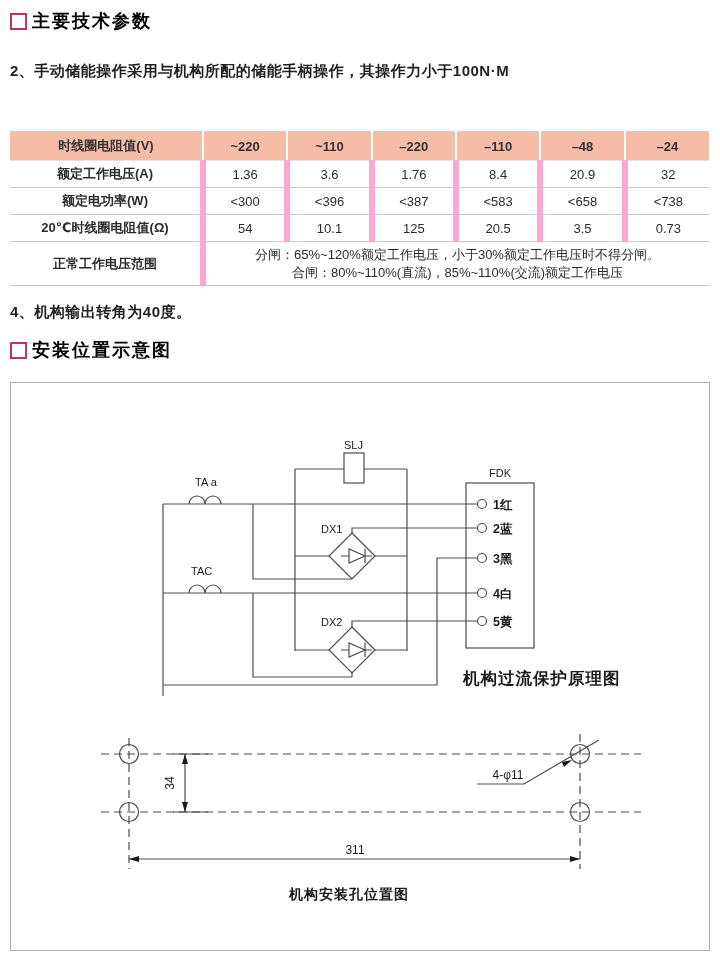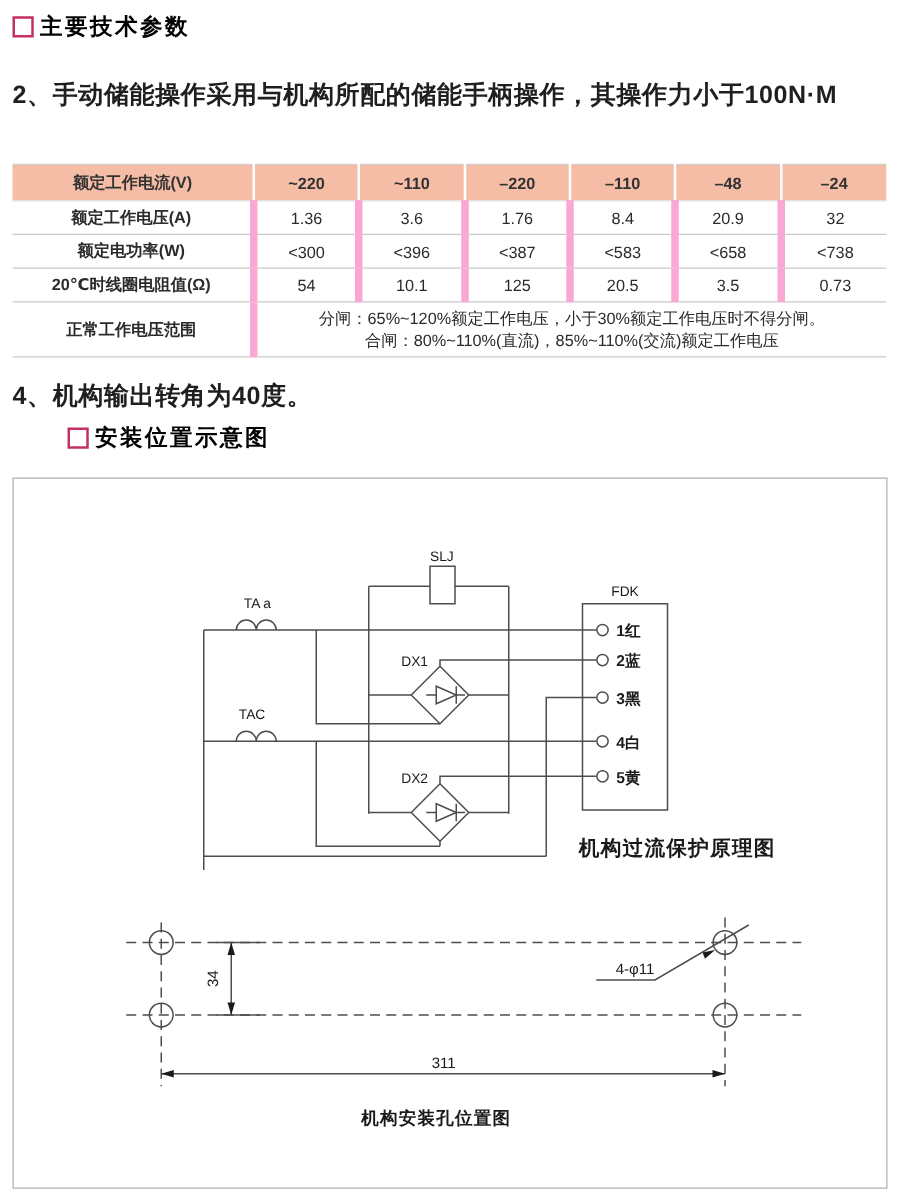--- a/index.html
+++ b/index.html
@@ -2,21 +2,21 @@
 <html><head>
 <meta charset="utf-8">
 <style>
   html,body{margin:0;padding:0;background:#fff;}
   .page{position:relative;width:720px;height:955px;background:#fff;overflow:hidden;
         font-family:"Liberation Sans","DejaVu Sans",sans-serif;color:#2b2b2b;}
   .heading{position:absolute;left:10px;display:flex;align-items:center;
            color:#000000;font-size:18px;font-weight:bold;letter-spacing:2px;}
   .heading .sq{display:inline-block;width:13px;height:13px;border:2px solid #c3315c;
                margin-right:5px;flex:0 0 auto;}
-  .bodyline{position:absolute;left:10px;font-size:20px;font-weight:600;color:#1f1f1f;
+  .bodyline{position:absolute;left:10px;font-size:15px;font-weight:600;color:#1f1f1f;
             margin:0;letter-spacing:0.5px;}
   
   table.params{position:absolute;left:10px;top:131px;width:699px;border-collapse:collapse;
                table-layout:fixed;font-size:13px;}
   table.params td{padding:0;text-align:center;vertical-align:middle;
                   border-bottom:1px solid #c9c9c9;}
   table.params col.c0{width:193px;}
   tr.hdr{height:29px;}
   tr.r{height:27px;}
   tr.range{height:44px;}
@@ -49,21 +49,21 @@
         <col class="c0">
         <col>
         <col>
         <col>
         <col>
         <col>
         <col>
       </colgroup>
     <tbody>
         <tr class="hdr">
-      <td class="lbl">额定工作电流(V)</td>
+      <td class="lbl">时线圈电阻值(V)</td>
       <td>~220</td>
       <td>~110</td>
       <td>–220</td>
       <td>–110</td>
       <td>–48</td>
       <td>–24</td>
     </tr>
     <tr class="r">
       <td class="lbl">额定工作电压(A)</td>
       <td>1.36</td>
@@ -96,21 +96,21 @@
       <td class="rangecell" colspan="6">
         <div>分闸：65%~120%额定工作电压，小于30%额定工作电压时不得分闸。</div>
         <div>合闸：80%~110%(直流)，85%~110%(交流)额定工作电压</div>
       </td>
     </tr>
   </tbody>
     </table>
 
   <p class="bodyline" style="top:303px;">4、机构输出转角为40度。</p>
 
-  <div class="heading" style="top:338px;margin-left:44px;">
+  <div class="heading" style="top:338px;">
     <span class="sq"></span>
     <span>安装位置示意图</span>
   </div>
 
   <div class="panel">
     <svg width="698" height="567" viewBox="0 0 698 567">
       <g stroke="#4d4d4d" stroke-width="1.2" fill="none">
 
         <path d="M152 121 H466"></path>
         <path d="M152 210 H466"></path>

